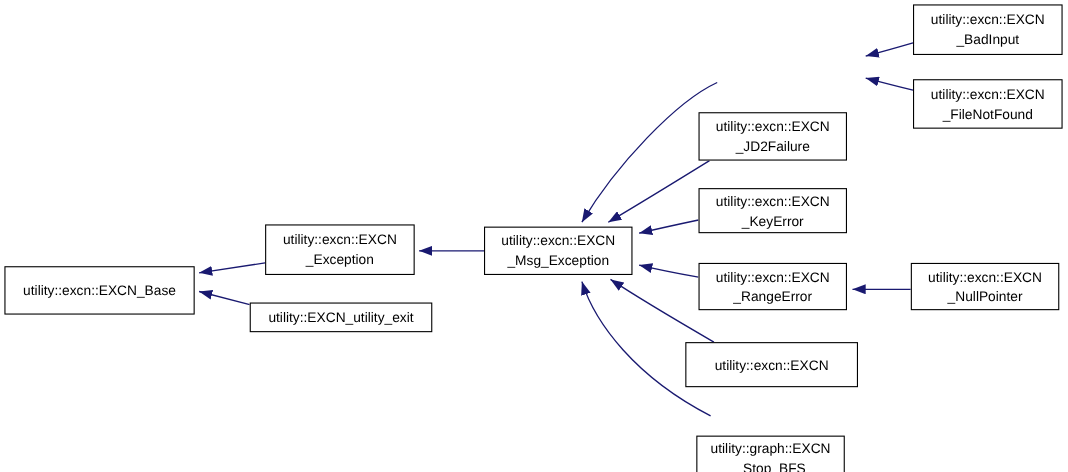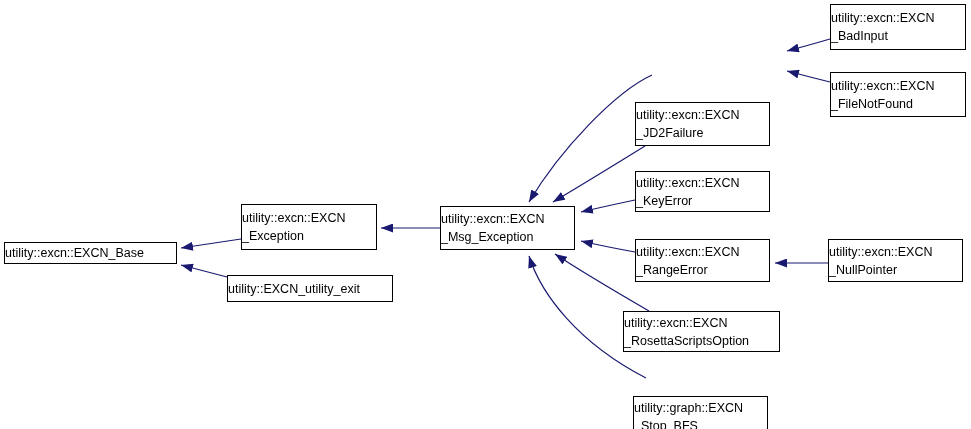--- a/index.html
+++ b/index.html
@@ -16,21 +16,21 @@
     left: 0; top: 0;
     width: 971px; height: 429px;
   }
   .node {
     position: absolute;
     box-sizing: border-box;
     background: #ffffff;
     border: 1px solid #000000;
     display: flex;
     flex-direction: column;
-    align-items: flex-start;
+    align-items: center;
     justify-content: center;
     text-align: center;
     cursor: pointer;
   }
   .node .nl {
     display: block;
     font-size: 12.5px;
     line-height: 18px;
     color: #000000;
     white-space: nowrap;
@@ -59,21 +59,21 @@
     <path class="edge" marker-end="url(#arrow)" d="M645,146 Q590,180 553,202"></path>
     <path class="edge" marker-end="url(#arrow)" d="M635,200 Q602,207 581,212"></path>
     <path class="edge" marker-end="url(#arrow)" d="M635,252 Q602,246 581,241"></path>
     <path class="edge" marker-end="url(#arrow)" d="M649,311 C618,293 582,272 555,254"></path>
     <path class="edge" marker-end="url(#arrow)" d="M646,378 C578,343 541,294 529,256"></path>
     <path class="edge" marker-end="url(#arrow)" d="M830,39 Q806,46 787,51"></path>
     <path class="edge" marker-end="url(#arrow)" d="M830,82 Q806,76 787,71"></path>
     <path class="edge" marker-end="url(#arrow)" d="M828,263 L775,263"></path>
   </svg>
 
-  <div class="node" style="left:4px;top:242px;width:173px;height:22px">
+  <div class="node" style="left:4px;top:242px;width:173px;height:44px">
     <span class="nl">utility::excn::EXCN_Base</span>
   </div>
 
   <div class="node" style="left:241px;top:204px;width:136px;height:46px">
     <span class="nl">utility::excn::EXCN</span>
     <span class="nl">_Exception</span>
   </div>
 
   <div class="node" style="left:227px;top:275px;width:166px;height:27px">
     <span class="nl">utility::EXCN_utility_exit</span>
@@ -95,21 +95,20 @@
     <span class="nl">_KeyError</span>
   </div>
 
   <div class="node" style="left:635px;top:239px;width:135px;height:43px">
     <span class="nl">utility::excn::EXCN</span>
     <span class="nl">_RangeError</span>
   </div>
 
   <div class="node" style="left:623px;top:311px;width:157px;height:41px">
     <span class="nl">utility::excn::EXCN</span>
-    <span class="nl">_RosettaScriptsOption</span>
   </div>
 
   <div class="node" style="left:633px;top:396px;width:135px;height:41px">
     <span class="nl">utility::graph::EXCN</span>
     <span class="nl">_Stop_BFS</span>
   </div>
 
   <div class="node" style="left:830px;top:4px;width:136px;height:46px">
     <span class="nl">utility::excn::EXCN</span>
     <span class="nl">_BadInput</span>

